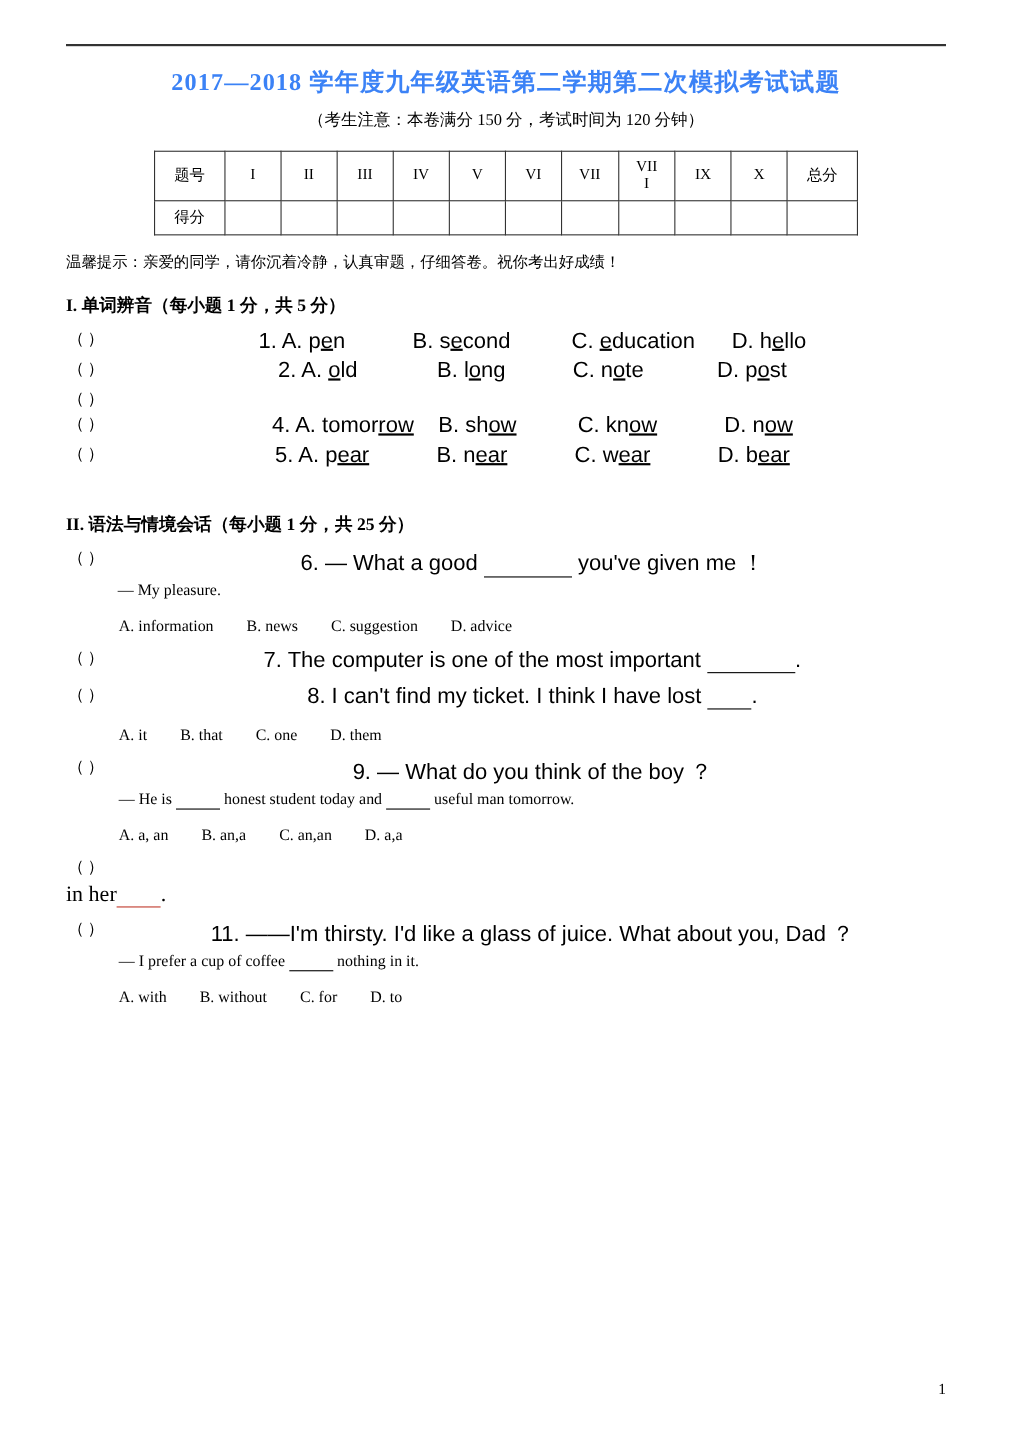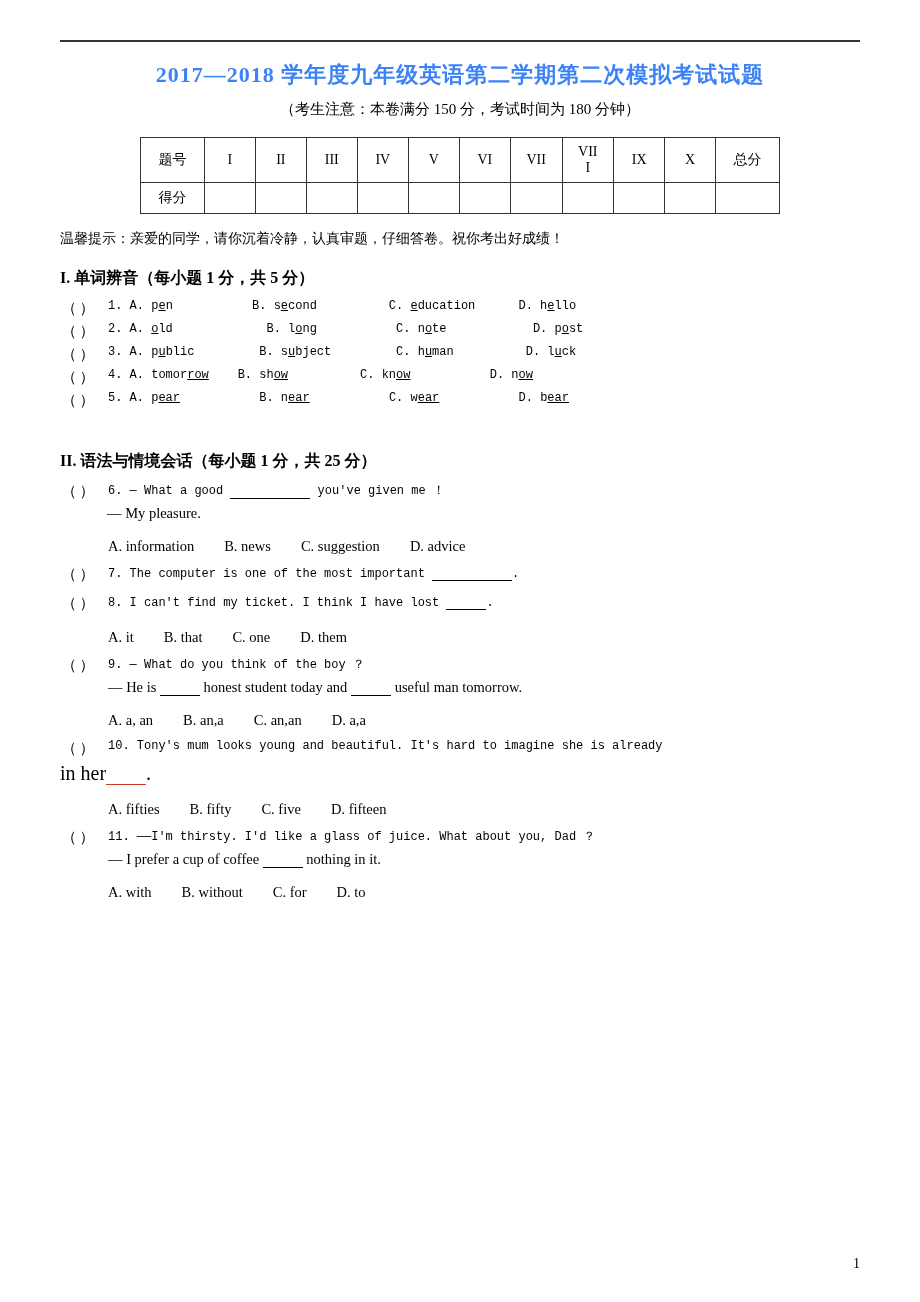--- a/index.html
+++ b/index.html
@@ -105,33 +105,34 @@
       align-items: flex-start;
       margin-bottom: 4px;
     }
     .q-row-left {
       display: flex;
       align-items: baseline;
       min-width: 48px;
     }
     .q-row-content {
       flex: 1;
-      font-family: Liberation Mono, monospace;
-      font-size: 12px;
+      font-family: Liberation Sans, sans-serif;
+      font-size: 20px;
+      text-align: center;
     }
   </style>
 </head>
 <body>
 
 
 
 <div class="top-line"></div>
 
 <div class="page-title">2017—2018 学年度九年级英语第二学期第二次模拟考试试题</div>
-<div class="subtitle">（考生注意：本卷满分 150 分，考试时间为 180 分钟）</div>
+<div class="subtitle">（考生注意：本卷满分 150 分，考试时间为 120 分钟）</div>
 
 
 <table class="score-table">
   <tbody>
       <tr class="header-row">
     <td>题号</td>
     <td>I</td>
     <td>II</td>
     <td>III</td>
     <td>IV</td>
@@ -186,23 +187,20 @@
     2. A. <u>o</u>ld &nbsp;&nbsp;&nbsp;&nbsp;&nbsp;&nbsp;&nbsp;&nbsp;&nbsp;&nbsp;&nbsp; B. l<u>o</u>ng &nbsp;&nbsp;&nbsp;&nbsp;&nbsp;&nbsp;&nbsp;&nbsp;&nbsp; C. n<u>o</u>te &nbsp;&nbsp;&nbsp;&nbsp;&nbsp;&nbsp;&nbsp;&nbsp;&nbsp;&nbsp; D. p<u>o</u>st
   </div>
 </div>
 
 
 <div class="q-row-wrap">
   <div class="q-row-left">
     <span class="paren">（</span>
     <span class="paren">）</span>
   </div>
-  <div class="q-row-content">
-    3. A. p<u>u</u>blic &nbsp;&nbsp;&nbsp;&nbsp;&nbsp;&nbsp;&nbsp; B. s<u>u</u>bject &nbsp;&nbsp;&nbsp;&nbsp;&nbsp;&nbsp;&nbsp; C. h<u>u</u>man &nbsp;&nbsp;&nbsp;&nbsp;&nbsp;&nbsp;&nbsp;&nbsp; D. l<u>u</u>ck
-  </div>
 </div>
 
 
 <div class="q-row-wrap">
   <div class="q-row-left">
     <span class="paren">（</span>
     <span class="paren">）</span>
   </div>
   <div class="q-row-content">
     4. A. tomor<u>row</u> &nbsp;&nbsp; B. sh<u>ow</u> &nbsp;&nbsp;&nbsp;&nbsp;&nbsp;&nbsp;&nbsp;&nbsp; C. kn<u>ow</u> &nbsp;&nbsp;&nbsp;&nbsp;&nbsp;&nbsp;&nbsp;&nbsp;&nbsp; D. n<u>ow</u>
@@ -301,32 +299,23 @@
   </div>
 </div>
 
 
 <div class="q-block">
   <div class="q-row-wrap">
     <div class="q-row-left">
       <span class="paren">（</span>
       <span class="paren">）</span>
     </div>
-    <div class="q-row-content">
-      10. Tony's mum looks young and beautiful. It's hard to imagine she is already
-    </div>
   </div>
   <div style="font-family:'Times New Roman',serif;font-size:20px;margin-bottom:4px;margin-left:0px;">
     in her<span class="blank-short" style="border-bottom:1px solid #c0392b; color:#c0392b;"></span>.
-  </div>
-  <div class="q-choices-row">
-    <span class="choice">A. fifties</span>
-    <span class="choice">B. fifty</span>
-    <span class="choice">C. five</span>
-    <span class="choice">D. fifteen</span>
   </div>
 </div>
 
 
 <div class="q-block">
   <div class="q-row-wrap">
     <div class="q-row-left">
       <span class="paren">（</span>
       <span class="paren">）</span>
     </div>

